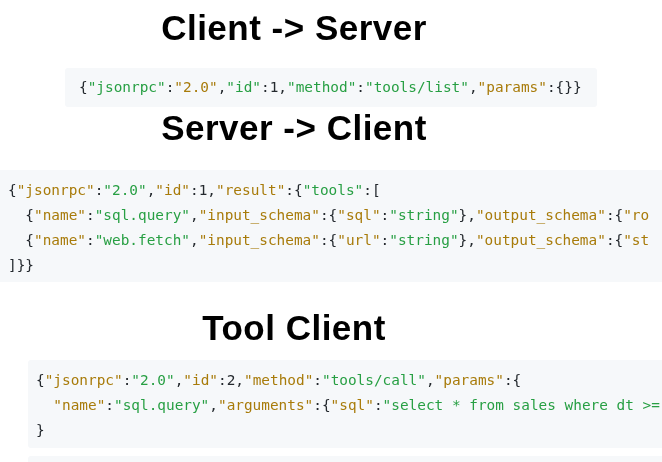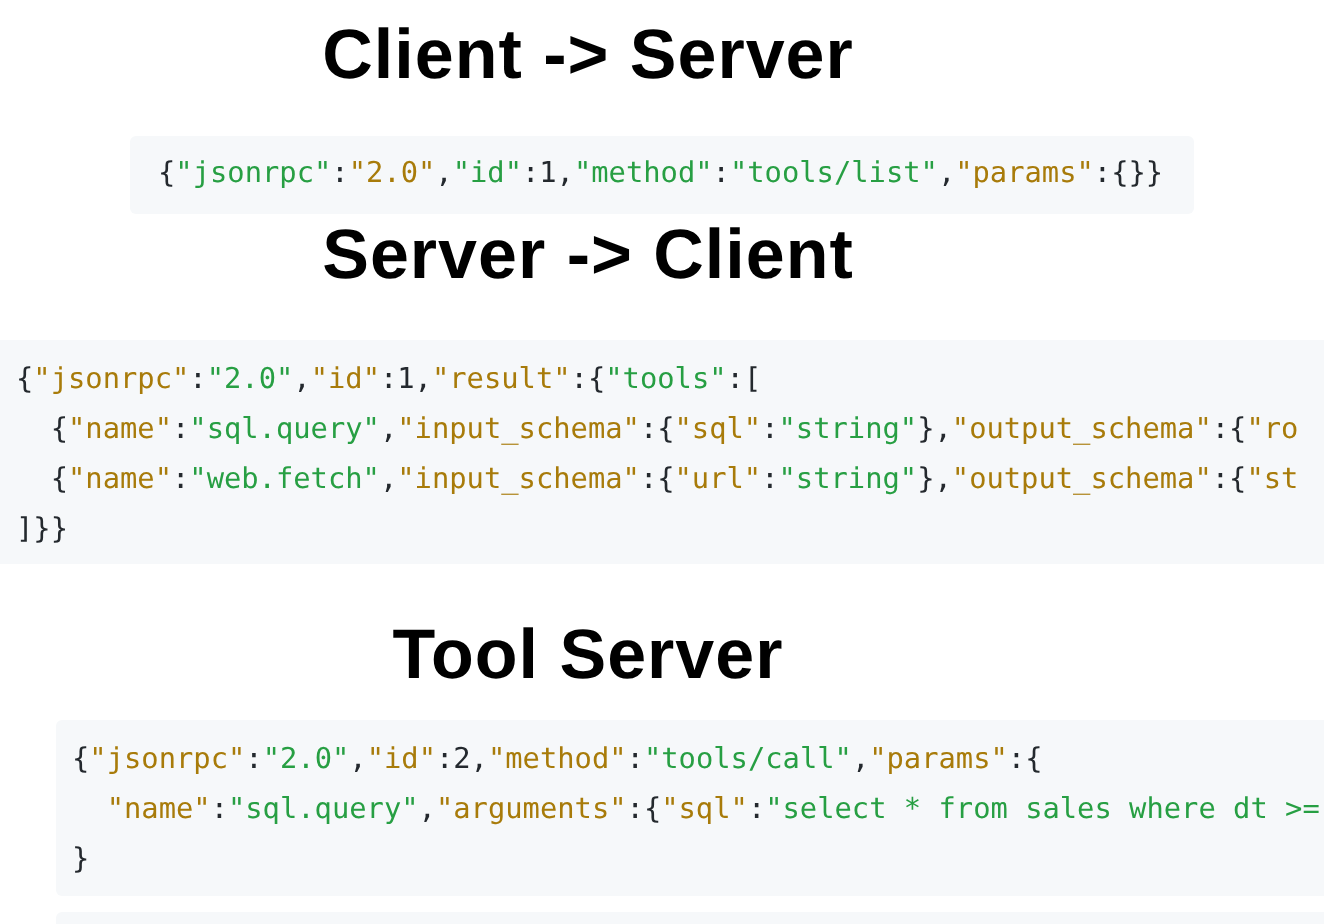--- a/index.html
+++ b/index.html
@@ -47,19 +47,19 @@
 <main>
 
   <h1 class="h h1">Client -&gt; Server</h1>
 
   <pre class="code code1"><div class="ln"><span class="tok-p">{</span><span class="tok-g">"jsonrpc"</span><span class="tok-p">:</span><span class="tok-o">"2.0"</span><span class="tok-p">,</span><span class="tok-g">"id"</span><span class="tok-p">:1,</span><span class="tok-g">"method"</span><span class="tok-p">:</span><span class="tok-g">"tools/list"</span><span class="tok-p">,</span><span class="tok-o">"params"</span><span class="tok-p">:{}}</span></div></pre>
 
   <h1 class="h h2">Server -&gt; Client</h1>
 
   <pre class="code code2"><div class="ln"><span class="tok-p">{</span><span class="tok-o">"jsonrpc"</span><span class="tok-p">:</span><span class="tok-g">"2.0"</span><span class="tok-p">,</span><span class="tok-o">"id"</span><span class="tok-p">:1,</span><span class="tok-o">"result"</span><span class="tok-p">:{</span><span class="tok-g">"tools"</span><span class="tok-p">:[</span></div><div class="ln"><span class="tok-p">  {</span><span class="tok-o">"name"</span><span class="tok-p">:</span><span class="tok-g">"sql.query"</span><span class="tok-p">,</span><span class="tok-o">"input_schema"</span><span class="tok-p">:{</span><span class="tok-o">"sql"</span><span class="tok-p">:</span><span class="tok-g">"string"</span><span class="tok-p">},</span><span class="tok-o">"output_schema"</span><span class="tok-p">:{</span><span class="tok-o">"ro</span></div><div class="ln"><span class="tok-p">  {</span><span class="tok-o">"name"</span><span class="tok-p">:</span><span class="tok-g">"web.fetch"</span><span class="tok-p">,</span><span class="tok-o">"input_schema"</span><span class="tok-p">:{</span><span class="tok-o">"url"</span><span class="tok-p">:</span><span class="tok-g">"string"</span><span class="tok-p">},</span><span class="tok-o">"output_schema"</span><span class="tok-p">:{</span><span class="tok-o">"st</span></div><div class="ln"><span class="tok-p">]}}</span></div></pre>
 
-  <h1 class="h h3">Tool Server</h1>
+  <h1 class="h h3">Tool Client</h1>
 
   <pre class="code code3"><div class="ln"><span class="tok-p">{</span><span class="tok-o">"jsonrpc"</span><span class="tok-p">:</span><span class="tok-g">"2.0"</span><span class="tok-p">,</span><span class="tok-o">"id"</span><span class="tok-p">:2,</span><span class="tok-o">"method"</span><span class="tok-p">:</span><span class="tok-g">"tools/call"</span><span class="tok-p">,</span><span class="tok-o">"params"</span><span class="tok-p">:{</span></div><div class="ln"><span class="tok-p">  </span><span class="tok-o">"name"</span><span class="tok-p">:</span><span class="tok-g">"sql.query"</span><span class="tok-p">,</span><span class="tok-o">"arguments"</span><span class="tok-p">:{</span><span class="tok-o">"sql"</span><span class="tok-p">:</span><span class="tok-g">"select * from sales where dt &gt;= '</span></div><div class="ln"><span class="tok-p">}</span></div></pre>
 
   <div class="strip"></div>
 
 </main>
 
 </body></html>

